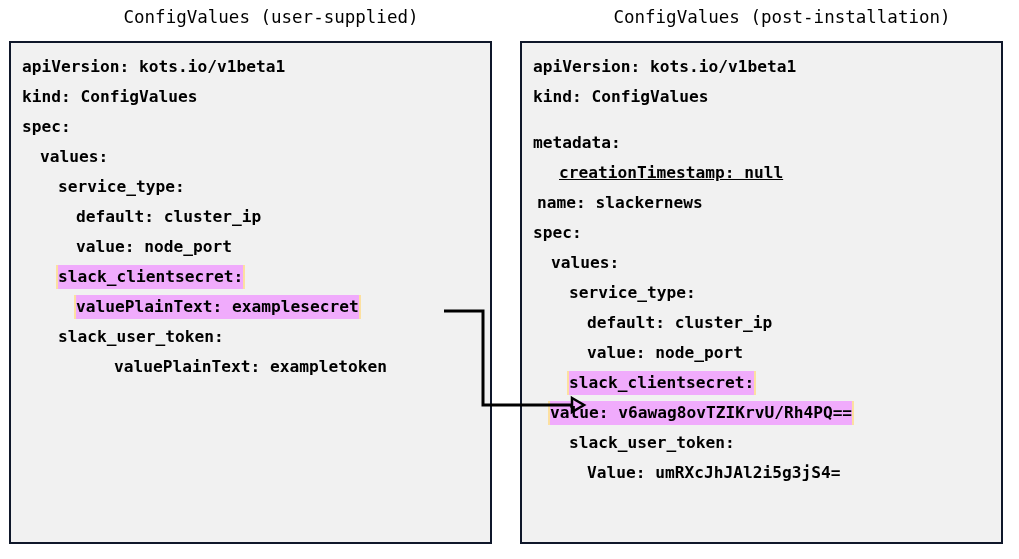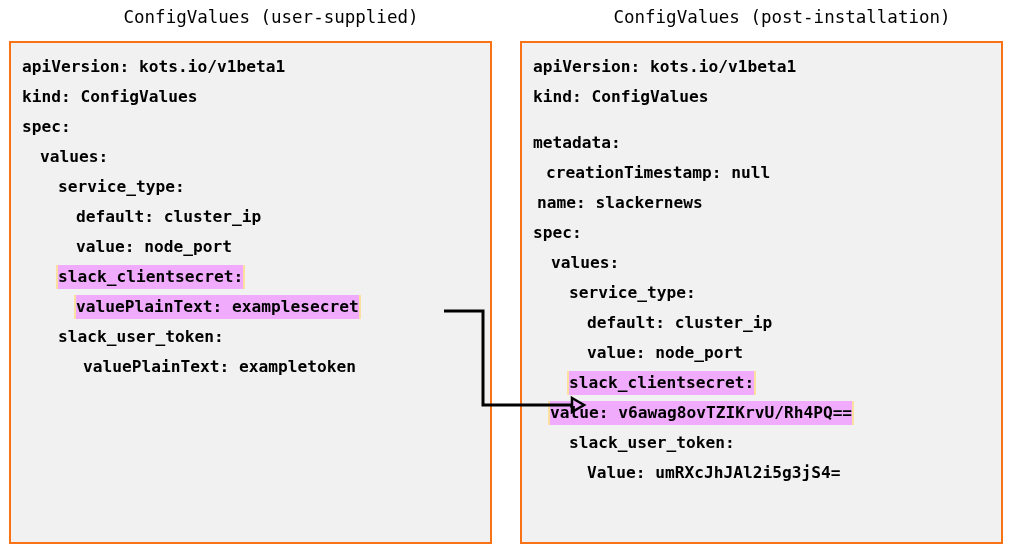--- a/index.html
+++ b/index.html
@@ -40,21 +40,21 @@
   }
 
   .code-box {
     position: absolute;
     top: 41px;
     left: 9px;
     width: 483px;
     height: 503px;
     box-sizing: border-box;
     background: #f1f1f1;
-    border: 2px solid #f97316;
+    border: 2px solid #0f172a;
     overflow: hidden;
   }
   #panel-right .code-box {
     left: 9px;
     width: 483px;
   }
 
   .code-lines {
     position: absolute;
     top: 9px;
@@ -102,33 +102,33 @@
         <div class="code-line" style="padding-left: 11px;"><span class="seg">apiVersion: kots.io/v1beta1</span></div>
         <div class="code-line" style="padding-left: 11px;"><span class="seg">kind: ConfigValues</span></div>
         <div class="code-line" style="padding-left: 11px;"><span class="seg">spec:</span></div>
         <div class="code-line" style="padding-left: 29px;"><span class="seg">values:</span></div>
         <div class="code-line" style="padding-left: 47px;"><span class="seg">service_type:</span></div>
         <div class="code-line" style="padding-left: 65px;"><span class="seg">default: cluster_ip</span></div>
         <div class="code-line" style="padding-left: 65px;"><span class="seg">value: node_port</span></div>
         <div class="code-line hl" style="padding-left: 47px;"><span class="seg">slack_clientsecret:</span></div>
         <div class="code-line hl" style="padding-left: 65px;"><span class="seg">valuePlainText: examplesecret</span></div>
         <div class="code-line" style="padding-left: 47px;"><span class="seg">slack_user_token:</span></div>
-        <div class="code-line" style="padding-left: 72px;"><span class="seg">valuePlainText: exampletoken</span></div>
+        <div class="code-line" style="padding-left: 103px;"><span class="seg">valuePlainText: exampletoken</span></div>
       </div>
   </div>
 </div>
 
 <div class="panel" id="panel-right">
   <div class="panel-title">ConfigValues (post-installation)</div>
   <div class="code-box">
     <div class="code-lines">
         <div class="code-line" style="padding-left: 11px;"><span class="seg">apiVersion: kots.io/v1beta1</span></div>
         <div class="code-line" style="padding-left: 11px;"><span class="seg">kind: ConfigValues</span></div>
         <div class="code-line" style=" margin-top: 16px;"><span class="seg">metadata:</span></div>
-        <div class="code-line" style="padding-left: 24px;"><span class="seg">creationTimestamp: null</span></div>
+        <div class="code-line" style="padding-left: 37px; text-decoration: underline;"><span class="seg">creationTimestamp: null</span></div>
         <div class="code-line" style="padding-left: 15px;"><span class="seg">name: slackernews</span></div>
         <div class="code-line" style="padding-left: 11px;"><span class="seg">spec:</span></div>
         <div class="code-line" style="padding-left: 29px;"><span class="seg">values:</span></div>
         <div class="code-line" style="padding-left: 47px;"><span class="seg">service_type:</span></div>
         <div class="code-line" style="padding-left: 65px;"><span class="seg">default: cluster_ip</span></div>
         <div class="code-line" style="padding-left: 65px;"><span class="seg">value: node_port</span></div>
         <div class="code-line hl" style="padding-left: 47px;"><span class="seg">slack_clientsecret:</span></div>
         <div class="code-line hl" style="padding-left: 28px;"><span class="seg">value: v6awag8ovTZIKrvU/Rh4PQ==</span></div>
         <div class="code-line" style="padding-left: 47px;"><span class="seg">slack_user_token:</span></div>
         <div class="code-line" style="padding-left: 65px;"><span class="seg">Value: umRXcJhJAl2i5g3jS4=</span></div>

